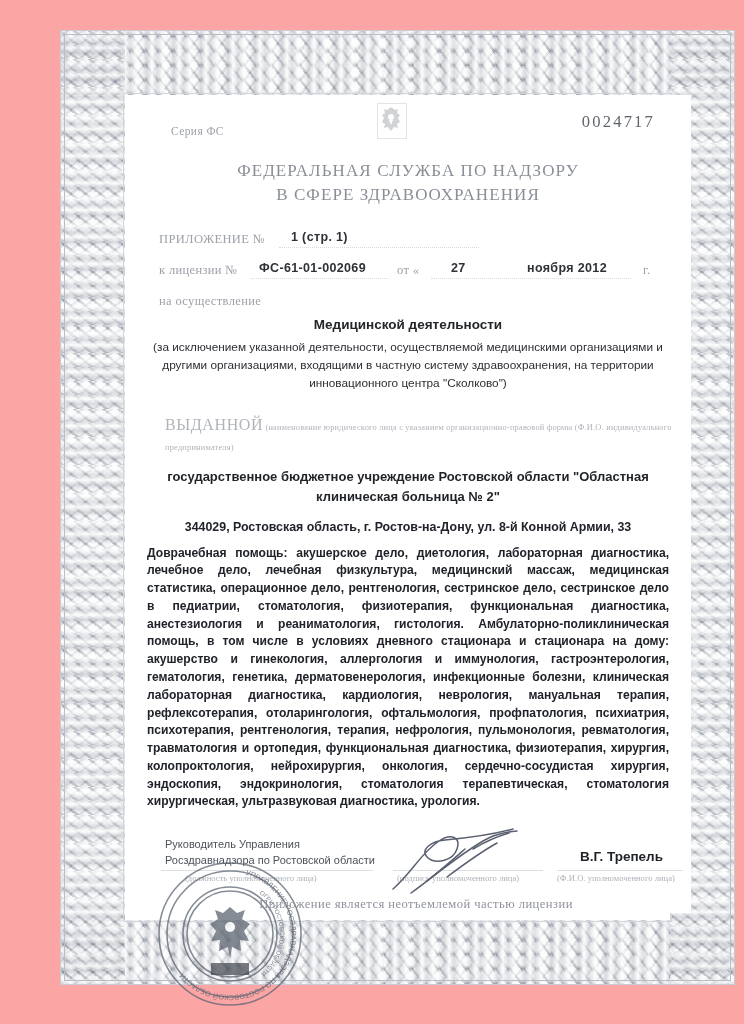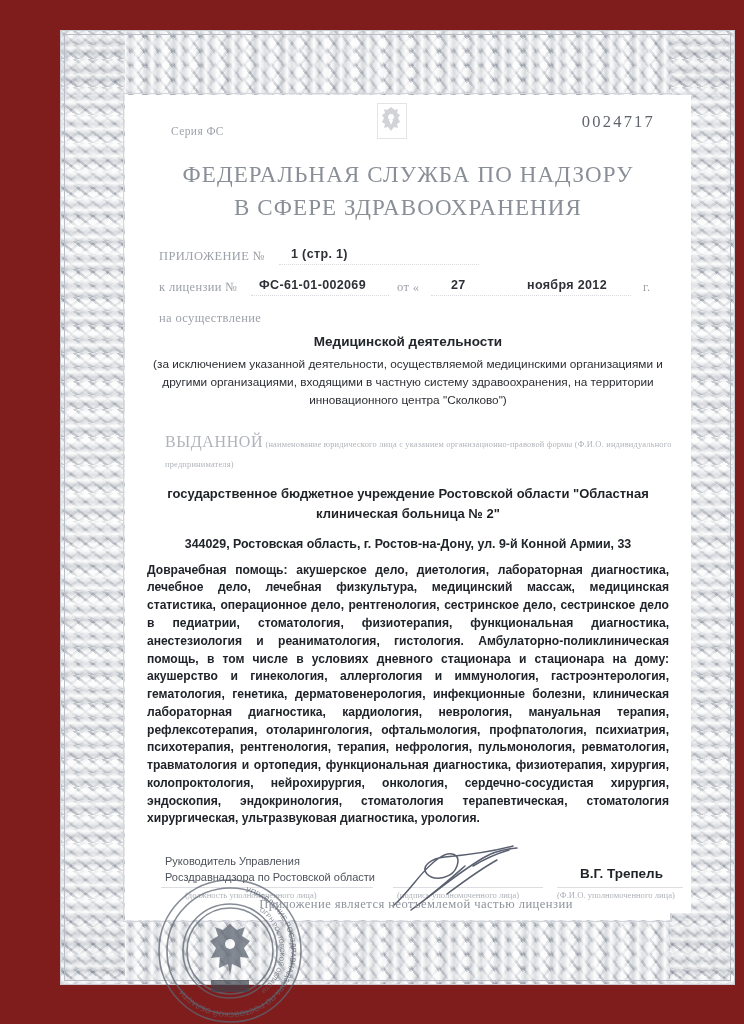--- a/index.html
+++ b/index.html
@@ -9,21 +9,21 @@
     background: #ffffff;
   }
   body {
     font-family: "Liberation Serif", serif;
   }
 
   .page {
     position: relative;
     width: 744px;
     height: 1024px;
-    background: #7f1d1d;
+    background: #fca5a5;
     overflow: hidden;
   }
 
   
   .frame {
     position: absolute;
     left: 60px;
     top: 30px;
     width: 675px;
     height: 955px;
@@ -152,21 +152,21 @@
     right: 36px;
     top: 17px;
     font-size: 16.5px;
     color: #5e636c;
     letter-spacing: 2.2px;
     font-family: "Liberation Serif", serif;
   }
 
   .org-title {
     text-align: center;
-    font-size: 23px;
+    font-size: 17px;
     color: #8a8f97;
     letter-spacing: 1.1px;
     line-height: 1.42;
     margin-top: 6px;
   }
   .org-title .l2 { display: block; }
 
   
   .fields {
     margin-top: 20px;
@@ -430,21 +430,21 @@
     <div class="issued-label">
       <span class="caps">ВЫДАННОЙ</span>
       <span>(наименование юридического лица с указанием организационно-правовой формы (Ф.И.О. индивидуального предпринимателя)</span>
     </div>
 
     <div class="holder">
       <span>государственное бюджетное учреждение Ростовской области "Областная</span><br>
       <span>клиническая больница № 2"</span>
     </div>
 
-    <div class="address">344029, Ростовская область, г. Ростов-на-Дону, ул. 9-й Конной Армии, 33</div>
+    <div class="address">344029, Ростовская область, г. Ростов-на-Дону, ул. 8-й Конной Армии, 33</div>
     <div class="services">Доврачебная помощь: акушерское дело, диетология, лабораторная диагностика, лечебное дело, лечебная физкультура, медицинский массаж, медицинская статистика, операционное дело, рентгенология, сестринское дело, сестринское дело в педиатрии, стоматология, физиотерапия, функциональная диагностика, анестезиология и реаниматология, гистология. Амбулаторно-поликлиническая помощь, в том числе в условиях дневного стационара и стационара на дому: акушерство и гинекология, аллергология и иммунология, гастроэнтерология, гематология, генетика, дерматовенерология, инфекционные болезни, клиническая лабораторная диагностика, кардиология, неврология, мануальная терапия, рефлексотерапия, отоларингология, офтальмология, профпатология, психиатрия, психотерапия, рентгенология, терапия, нефрология, пульмонология, ревматология, травматология и ортопедия, функциональная диагностика, физиотерапия, хирургия, колопроктология, нейрохирургия, онкология, сердечно-сосудистая хирургия, эндоскопия, эндокринология, стоматология терапевтическая, стоматология хирургическая, ультразвуковая диагностика, урология.</div>
 
     <div class="sig">
       <div class="sig-post">
         <span>Руководитель Управления</span><br>
         <span>Росздравнадзора по Ростовской области</span>
       </div>
 
       <div class="sig-rule rule-a"></div>
       <div class="sig-rule rule-b"></div>

